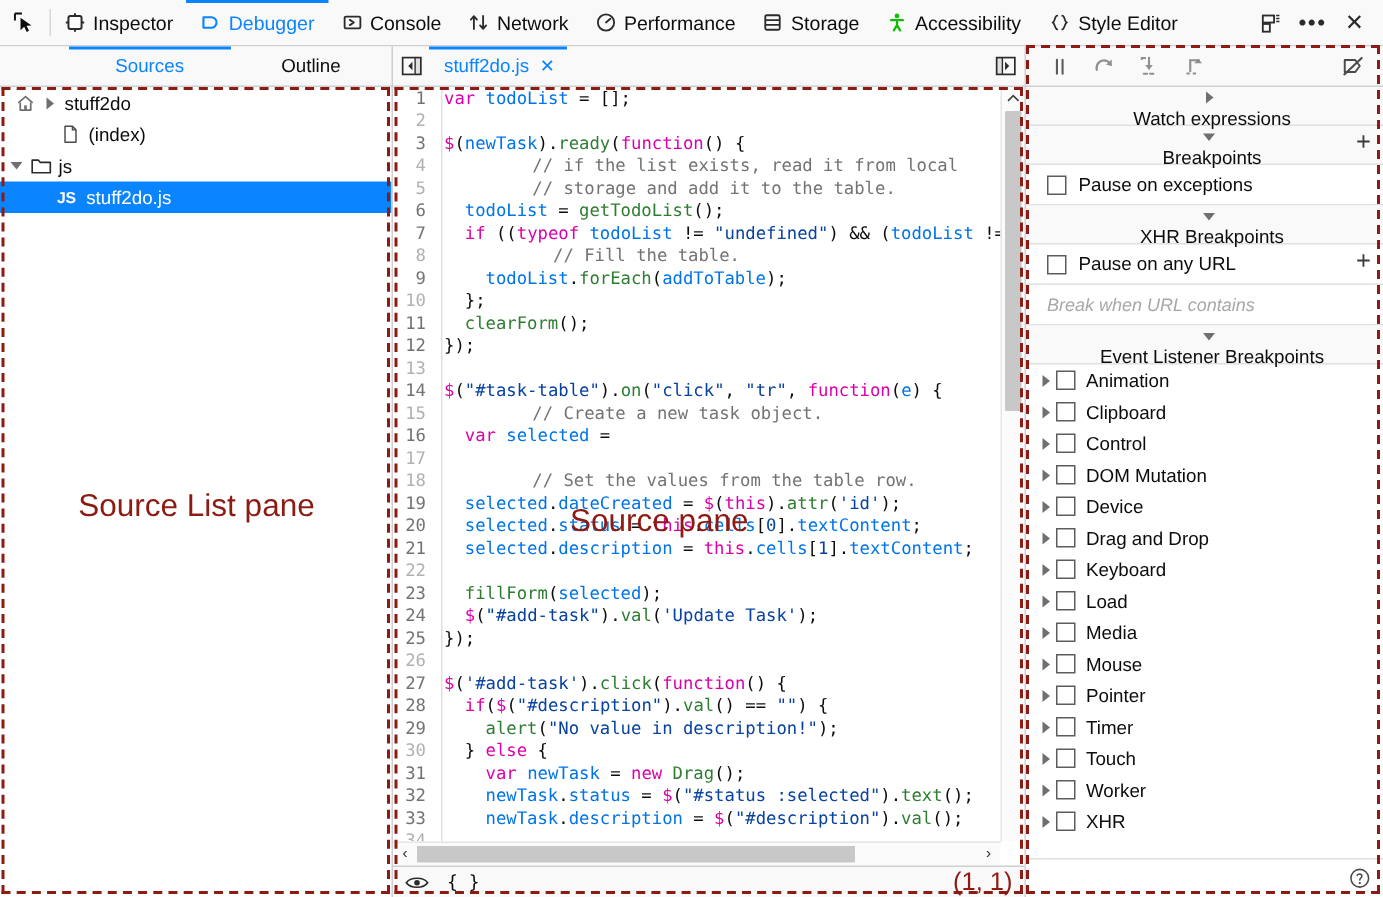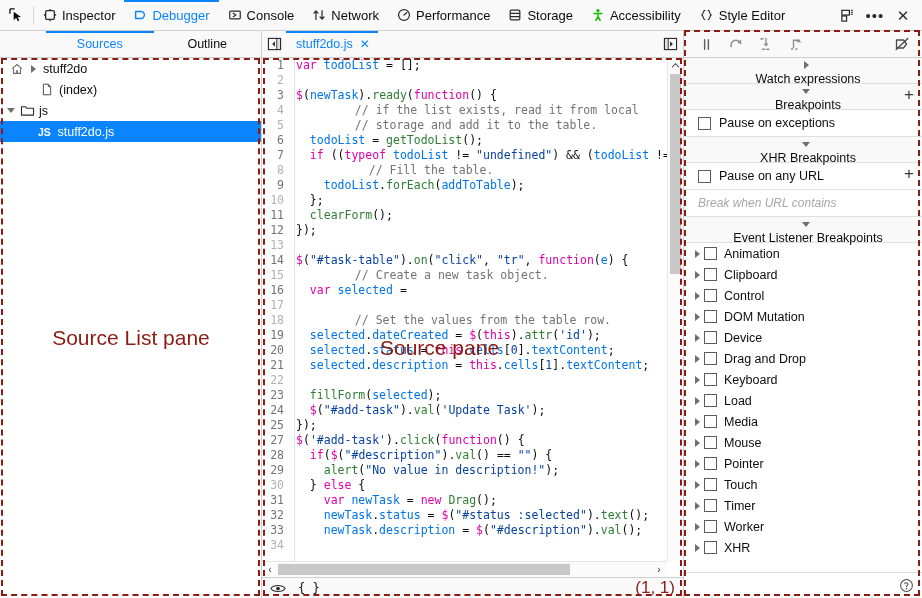--- a/index.html
+++ b/index.html
@@ -500,20 +500,21 @@
         <div class="code-line"><span class="ln active">16</span><span class="code-txt">  <span class="kw">var</span><span class="punc"> </span><span class="ident">selected</span><span class="punc"> = </span></span></div>
         <div class="code-line"><span class="ln">17</span><span class="code-txt"></span></div>
         <div class="code-line"><span class="ln">18</span><span class="code-txt">  <span class="com">// Set the values from the table row.</span></span></div>
         <div class="code-line"><span class="ln active">19</span><span class="code-txt">  <span class="ident">selected</span><span class="punc">.</span><span class="prop">dateCreated</span><span class="punc"> = </span><span class="dollar">$</span><span class="punc">(</span><span class="kw">this</span><span class="punc">).</span><span class="meth">attr</span><span class="punc">(</span><span class="str">'id'</span><span class="punc">);</span></span></div>
         <div class="code-line"><span class="ln active">20</span><span class="code-txt">  <span class="ident">selected</span><span class="punc">.</span><span class="prop">status</span><span class="punc"> = </span><span class="kw">this</span><span class="punc">.</span><span class="prop">cells</span><span class="punc">[</span><span class="num">0</span><span class="punc">].</span><span class="prop">textContent</span><span class="punc">;</span></span></div>
         <div class="code-line"><span class="ln active">21</span><span class="code-txt">  <span class="ident">selected</span><span class="punc">.</span><span class="prop">description</span><span class="punc"> = </span><span class="kw">this</span><span class="punc">.</span><span class="prop">cells</span><span class="punc">[</span><span class="num">1</span><span class="punc">].</span><span class="prop">textContent</span><span class="punc">;</span></span></div>
         <div class="code-line"><span class="ln">22</span><span class="code-txt"></span></div>
         <div class="code-line"><span class="ln active">23</span><span class="code-txt">  <span class="meth">fillForm</span><span class="punc">(</span><span class="ident">selected</span><span class="punc">);</span></span></div>
         <div class="code-line"><span class="ln active">24</span><span class="code-txt">  <span class="dollar">$</span><span class="punc">(</span><span class="str">"#add-task"</span><span class="punc">).</span><span class="meth">val</span><span class="punc">(</span><span class="str">'Update Task'</span><span class="punc">);</span></span></div>
         <div class="code-line"><span class="ln active">25</span><span class="code-txt"><span class="punc">});</span></span></div>
+        <div class="code-line"><span class="ln">26</span><span class="code-txt"></span></div>
         <div class="code-line"><span class="ln active">27</span><span class="code-txt"><span class="dollar">$</span><span class="punc">(</span><span class="str">'#add-task'</span><span class="punc">).</span><span class="meth">click</span><span class="punc">(</span><span class="kw">function</span><span class="punc">() {</span></span></div>
         <div class="code-line"><span class="ln active">28</span><span class="code-txt">  <span class="kw">if</span><span class="punc">(</span><span class="dollar">$</span><span class="punc">(</span><span class="str">"#description"</span><span class="punc">).</span><span class="meth">val</span><span class="punc">() == </span><span class="str">""</span><span class="punc">) {</span></span></div>
         <div class="code-line"><span class="ln active">29</span><span class="code-txt">    <span class="meth">alert</span><span class="punc">(</span><span class="str">"No value in description!"</span><span class="punc">);</span></span></div>
         <div class="code-line"><span class="ln">30</span><span class="code-txt">  <span class="punc">} </span><span class="kw">else</span><span class="punc"> {</span></span></div>
         <div class="code-line"><span class="ln active">31</span><span class="code-txt">    <span class="kw">var</span><span class="punc"> </span><span class="ident">newTask</span><span class="punc"> = </span><span class="kw">new</span><span class="punc"> </span><span class="meth">Drag</span><span class="punc">();</span></span></div>
         <div class="code-line"><span class="ln active">32</span><span class="code-txt">    <span class="ident">newTask</span><span class="punc">.</span><span class="prop">status</span><span class="punc"> = </span><span class="dollar">$</span><span class="punc">(</span><span class="str">"#status :selected"</span><span class="punc">).</span><span class="meth">text</span><span class="punc">();</span></span></div>
         <div class="code-line"><span class="ln active">33</span><span class="code-txt">    <span class="ident">newTask</span><span class="punc">.</span><span class="prop">description</span><span class="punc"> = </span><span class="dollar">$</span><span class="punc">(</span><span class="str">"#description"</span><span class="punc">).</span><span class="meth">val</span><span class="punc">();</span></span></div>
         <div class="code-line"><span class="ln">34</span><span class="code-txt"></span></div>
       </div>
     <div class="gutter-div"></div>
@@ -668,28 +669,28 @@
             <i class="tri right"></i>
           </span>
           <span class="cbx"></span>
           <span>Pointer</span>
         </div>
         <div class="evt-row">
           <span class="twisty">
             <i class="tri right"></i>
           </span>
           <span class="cbx"></span>
+          <span>Timer</span>
+        </div>
+        <div class="evt-row">
+          <span class="twisty">
+            <i class="tri right"></i>
+          </span>
+          <span class="cbx"></span>
           <span>Touch</span>
-        </div>
-        <div class="evt-row">
-          <span class="twisty">
-            <i class="tri right"></i>
-          </span>
-          <span class="cbx"></span>
-          <span>Timer</span>
         </div>
         <div class="evt-row">
           <span class="twisty">
             <i class="tri right"></i>
           </span>
           <span class="cbx"></span>
           <span>Worker</span>
         </div>
         <div class="evt-row">
           <span class="twisty">

